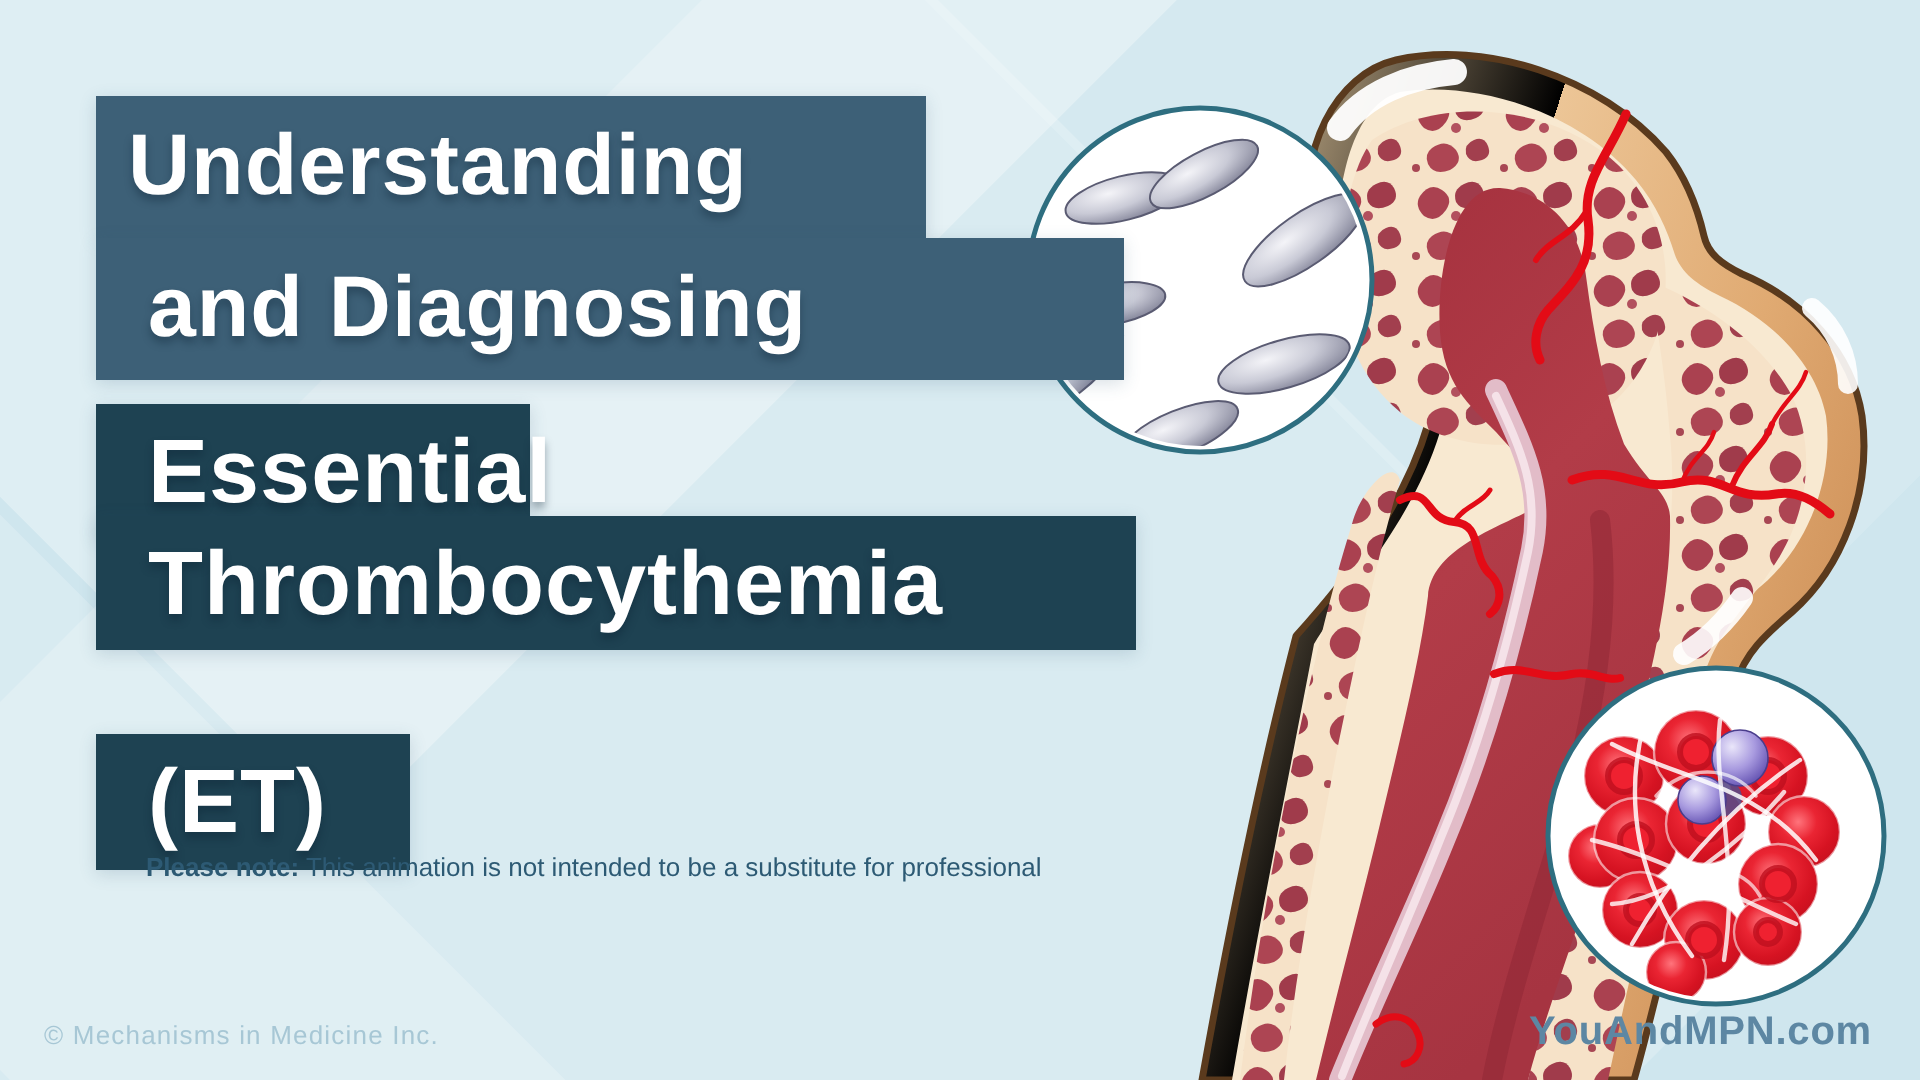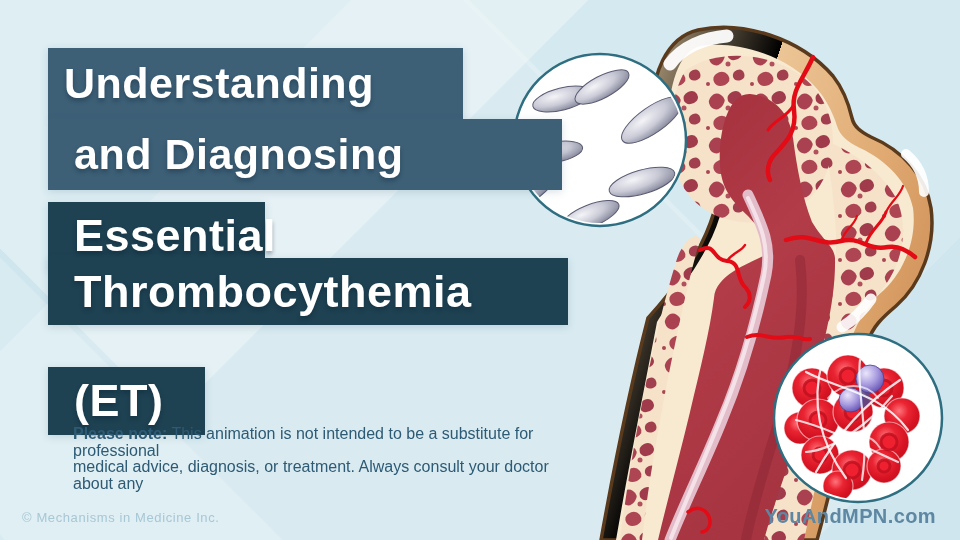--- a/index.html
+++ b/index.html
@@ -25,21 +25,21 @@
   .t-reg{background:var(--box_primary,#3d6077);font-weight:600;font-size:43px;letter-spacing:.5px;}
   .t-bold{background:var(--box_dark,#1e4252);font-weight:800;font-size:45px;letter-spacing:.5px;}
   .tl1{top:48px;width:415px;height:71px;padding-left:16px;}
   .tl2{top:119px;width:514px;height:71px;}
   .tl3{top:202px;width:217px;height:68px;}
   .tl4{top:258px;width:520px;height:67px;}
   .tl5{top:332px;width:157px;height:68px;margin-top:35px;}
 
   .disclaimer{
     position:absolute;left:73px;top:426px;width:520px;
-    color:var(--disclaimer_text,#2d5a74);font-size:16px;line-height:16.5px;
+    color:var(--disclaimer_text,#2d5a74);font-size:13px;line-height:16.5px;
   }
   .disclaimer b{font-weight:700;}
 
   .footer-copy{
     position:absolute;left:22px;top:510px;font-size:13px;letter-spacing:.6px;
     color:var(--copyright_text,#a7c7d5);
   }
   .footer-site{
     position:absolute;right:24px;top:505px;font-size:20px;letter-spacing:.4px;
     color:var(--website_text,#5d87a3);cursor:pointer;font-weight:bold;
@@ -234,17 +234,16 @@
 <div>
   <div class="title-line t-reg tl1">Understanding</div>
   <div class="title-line t-reg tl2">and Diagnosing</div>
   <div class="title-line t-bold tl3">Essential</div>
   <div class="title-line t-bold tl4">Thrombocythemia</div>
   <div class="title-line t-bold tl5">(ET)</div>
 </div>
 
 <div class="disclaimer">
   <div><b>Please note:</b><span> This animation is not intended to be a substitute for professional</span></div>
-  <div>medical advice, diagnosis, or treatment. Always consult your doctor about any</div>
 </div>
 
 <div class="footer-copy">© Mechanisms in Medicine Inc.</div>
 <div class="footer-site">YouAndMPN.com</div>
 
 </body></html>

